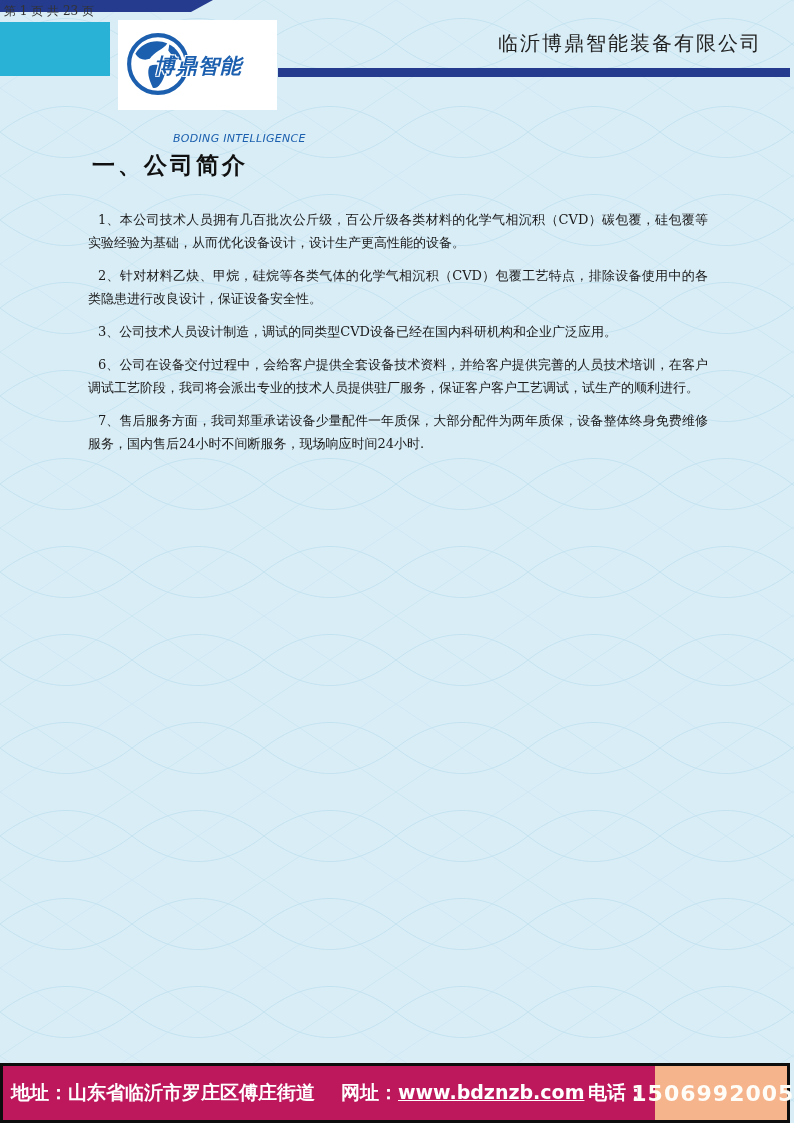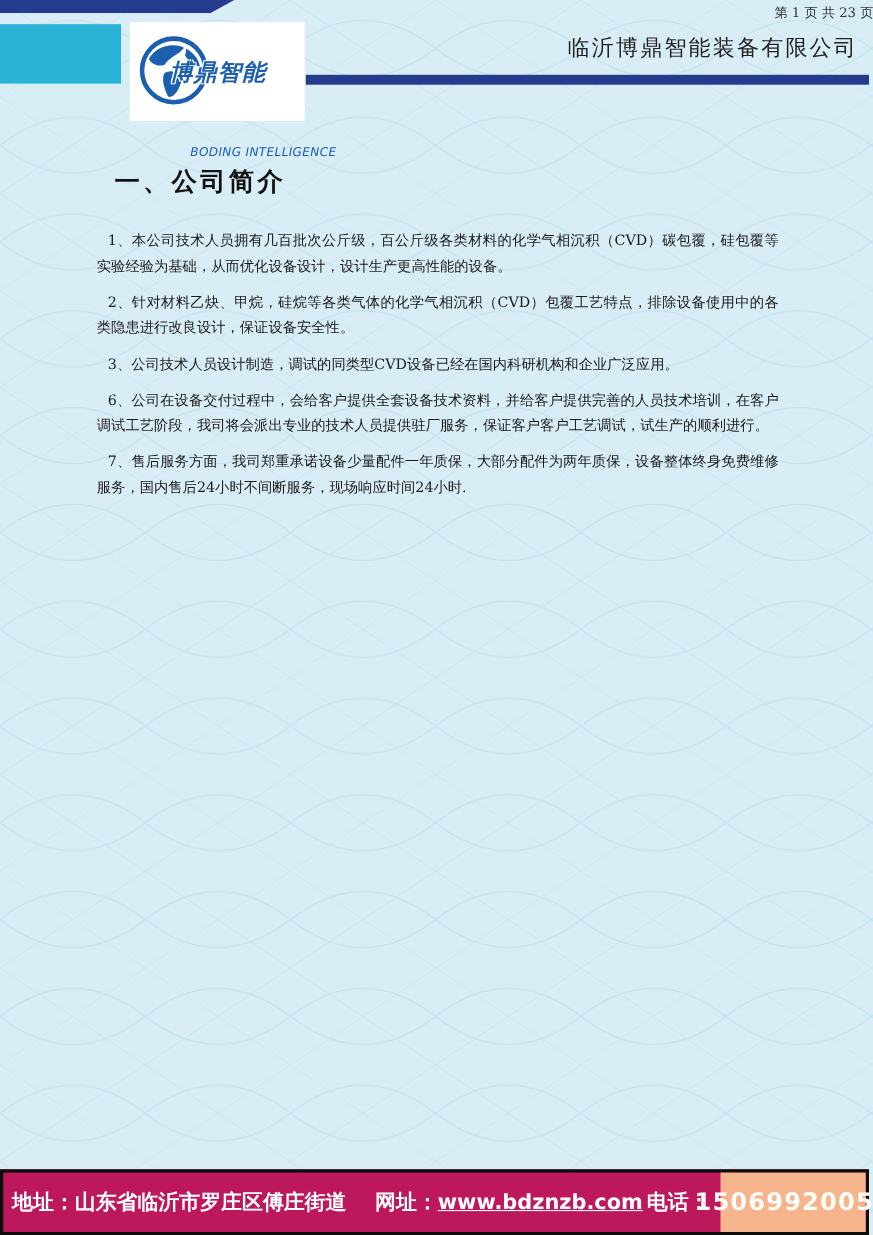--- a/index.html
+++ b/index.html
@@ -11,21 +11,21 @@
   .bg-pattern { position:absolute; left:0; top:0; z-index:0; }
 
   
   .top-bar {
     position:absolute; left:0; top:0; width:213px; height:12px;
     background:#243b8e;
     clip-path:polygon(0 0, 213px 0, 191px 12px, 0 12px);
     z-index:2;
   }
   .page-indicator {
-    position:absolute; top:3px; left:14px; right:0; text-align:right;
+    position:absolute; top:3px; left:4px; right:0; text-align:left;
     font-size:12px; color:#333; z-index:2;
     font-family:"DejaVu Serif", serif;
   }
   .teal-block {
     position:absolute; left:0; top:22px; width:110px; height:54px;
     background:#2ab1d6; z-index:1;
   }
   .logo-box {
     position:absolute; left:118px; top:20px; width:159px; height:90px;
     background:#ffffff; z-index:3;font-style:italic;
@@ -34,37 +34,37 @@
   .logo-cn {
     position:absolute; left:36px; top:32px;
     font-size:21px; font-weight:bold; color:#1b5fae; letter-spacing:1px;
     text-shadow:-1px -1px 0 #fff, 1px -1px 0 #fff, -1px 1px 0 #fff, 1px 1px 0 #fff;
   }
   .logo-en {
     position:absolute; left:55px; top:76px;
     font-size:11px; color:#1b5fae; letter-spacing:0.3px; white-space:nowrap;margin-top:36px;
   }
   .company-name {
-    position:absolute; top:30px; right:14px;
+    position:absolute; top:30px; right:32px;
     font-size:20px; color:#222; letter-spacing:2px; z-index:2;
     font-family:"DejaVu Serif", serif;
   }
   .header-line {
     position:absolute; left:278px; top:68px; width:512px; height:9px;
     background:#243b8e; z-index:2;
   }
 
   
   .content {
     position:absolute; left:88px; top:150px; width:620px; z-index:1;
     color:#1a1a1a; font-family:"DejaVu Serif", serif;
   }
   .doc-title {
     font-size:23px; font-weight:600; letter-spacing:3px;
-    color:#111; margin:0 0 27px 16px;
+    color:#111; margin:0 0 27px 4px;
   }
   .para {
     font-size:13px; line-height:23px; margin:0 0 10px 0;
     text-align:justify; text-indent:10px;
   }
 
   
   .footer {
     position:absolute; left:0; right:4px; top:1063px; bottom:0;
     background:#be185d; border:3px solid #0d0d0d;

